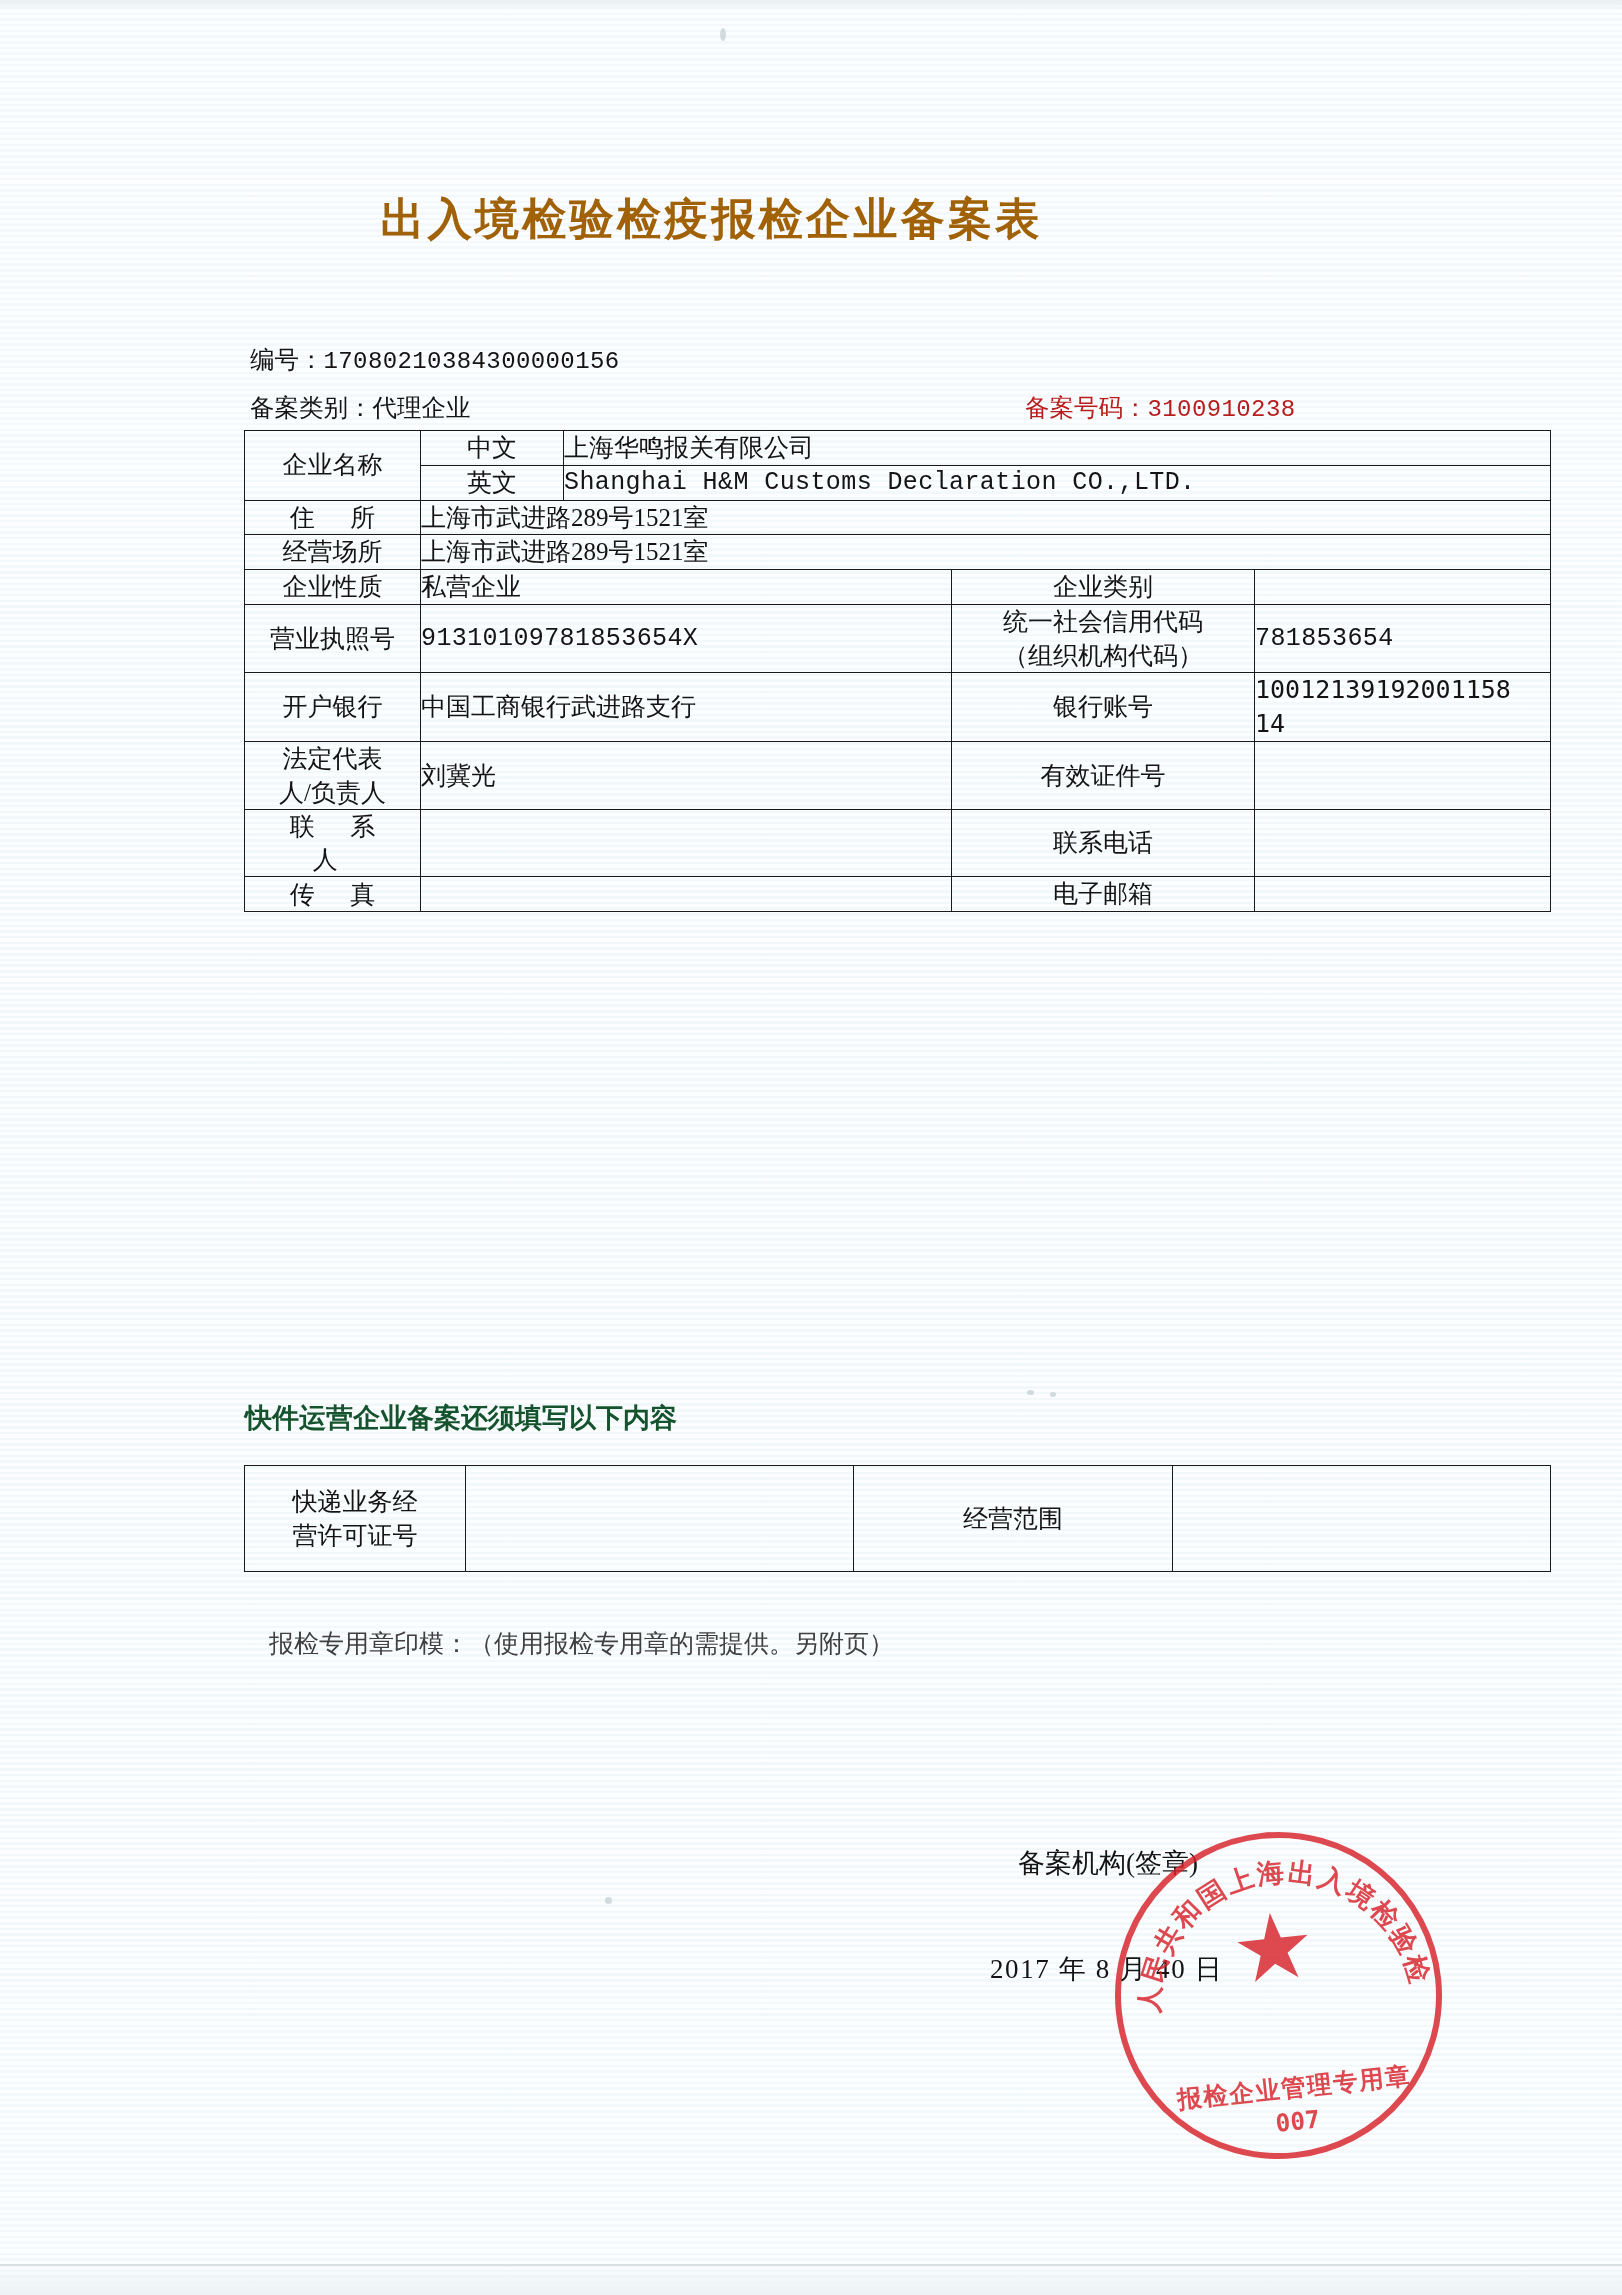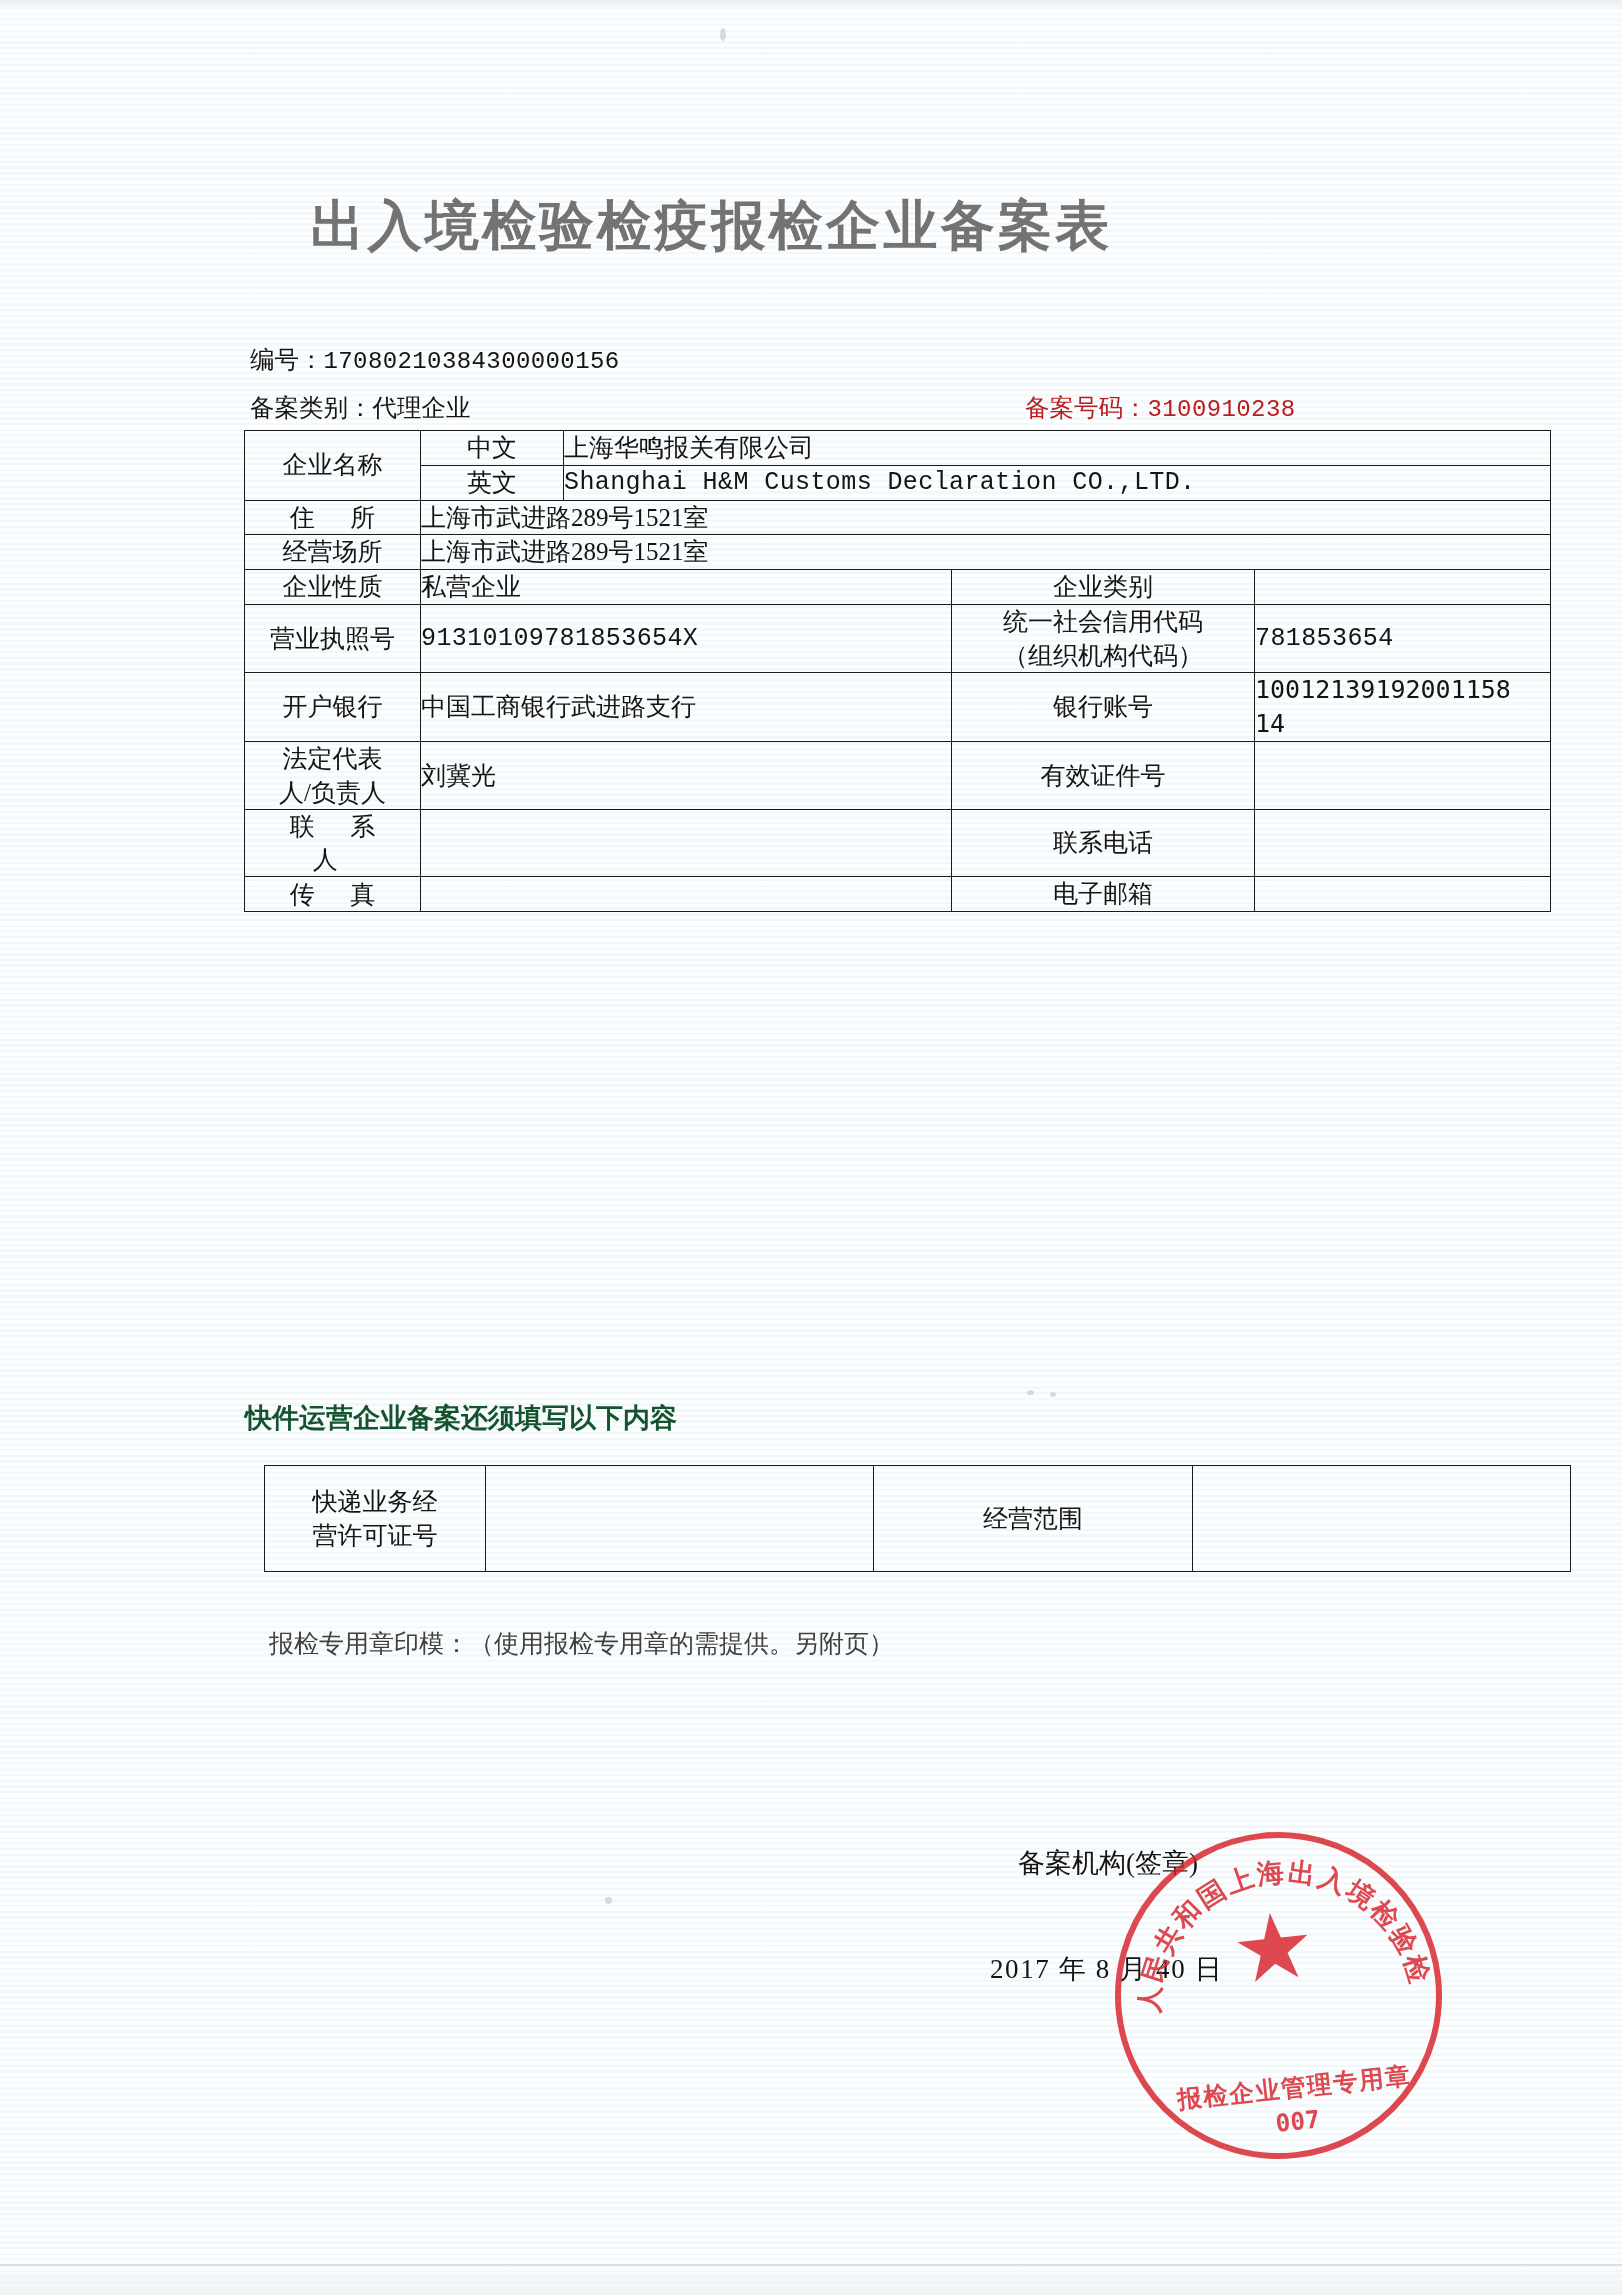--- a/index.html
+++ b/index.html
@@ -37,24 +37,24 @@
   .content {
     position: absolute;
     left: 0; top: 0; width: 1622px; height: 2295px;
   }
 
   .title {
     position: absolute;
     left: 0; top: 190px; width: 1423px;
     text-align: center;
     font-family: "Liberation Serif", serif;
-    font-size: 54px;
+    font-size: 44px;
     font-weight: bold;
     letter-spacing: 3.3px;
-    color: #737373;
+    color: #a16207;
   }
 
   .meta-no {
     position: absolute;
     left: 250px; top: 343px;
     font-family: "Liberation Serif", serif;
     font-size: 24.5px;
     color: #141414;
     white-space: nowrap;
   }
@@ -122,21 +122,21 @@
 
   .subheading {
     position: absolute;
     left: 245px; top: 1400px;
     font-family: "Liberation Serif", serif;
     font-size: 27px;
     font-weight: bold;
     color: #14532d;
   }
 
-  #express-table { left: 244px; top: 1465px; width: 1306px; margin-left: 20px; }
+  #express-table { left: 244px; top: 1465px; width: 1306px; }
 
   .note1 {
     position: absolute;
     left: 245px; top: 1627px;
     font-family: "Liberation Serif", serif;
     font-size: 25px;
     color: #404040;
     margin-left: 24px;
   }
   .note2 {

